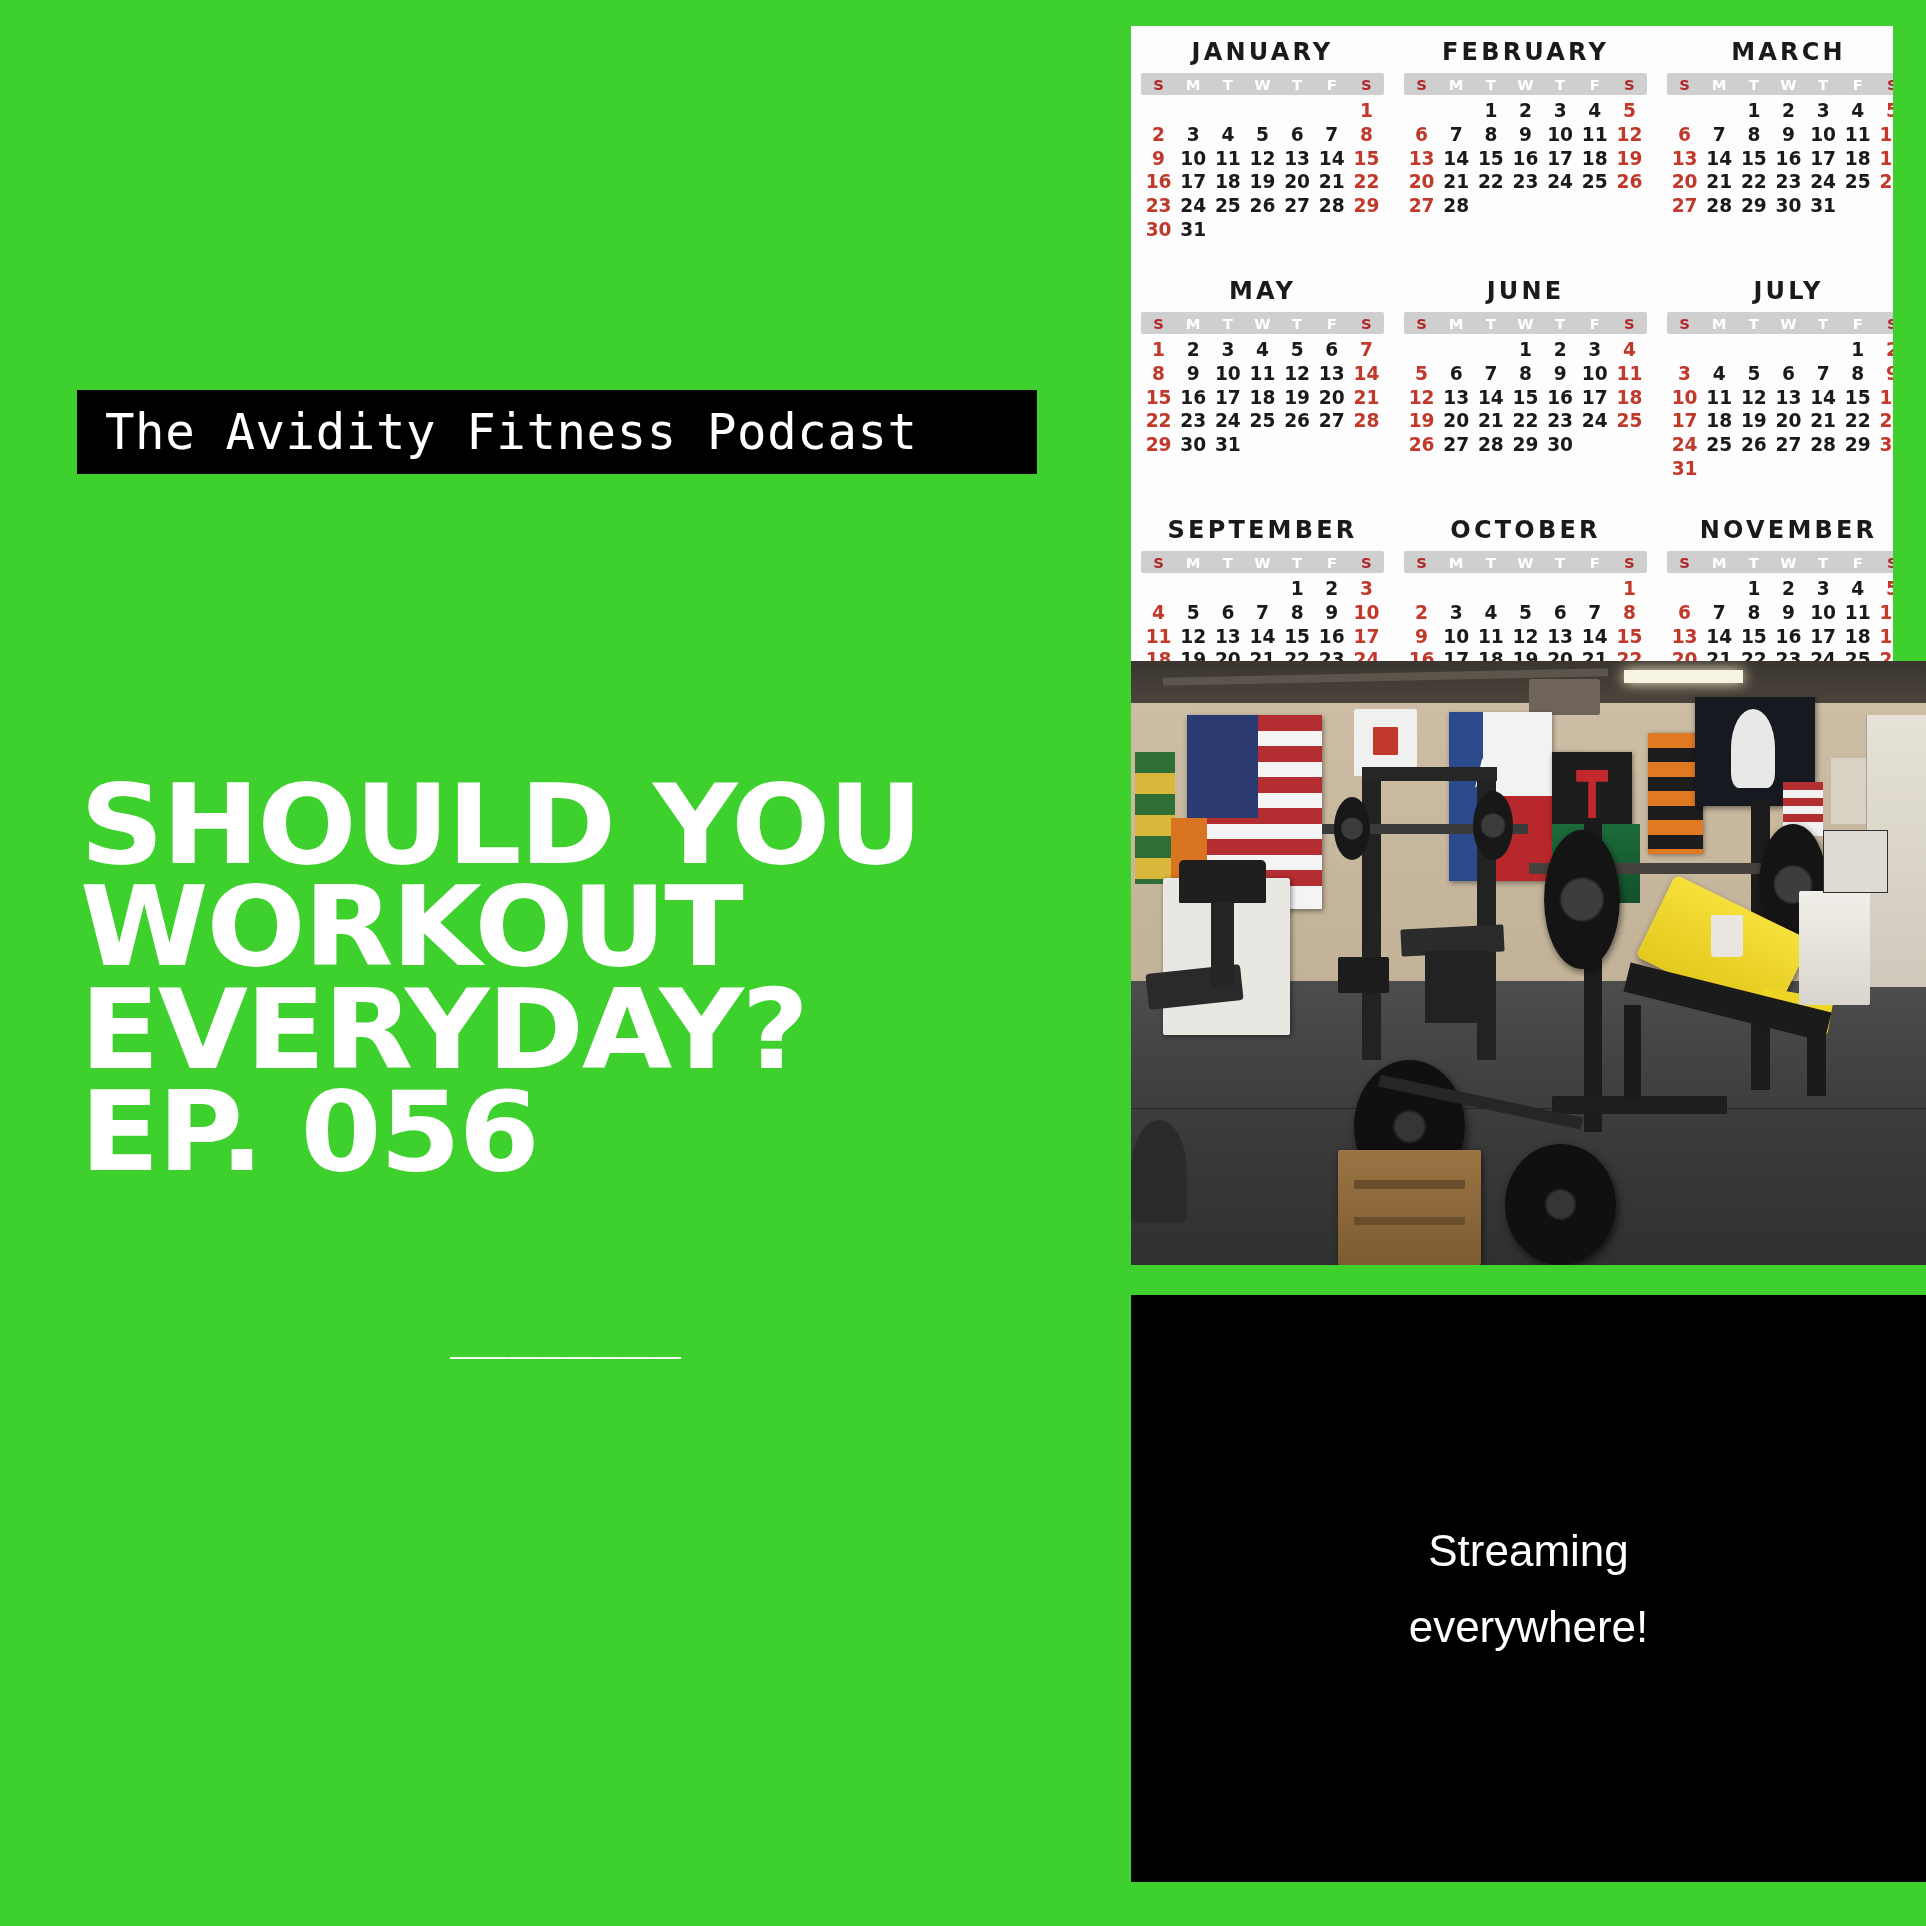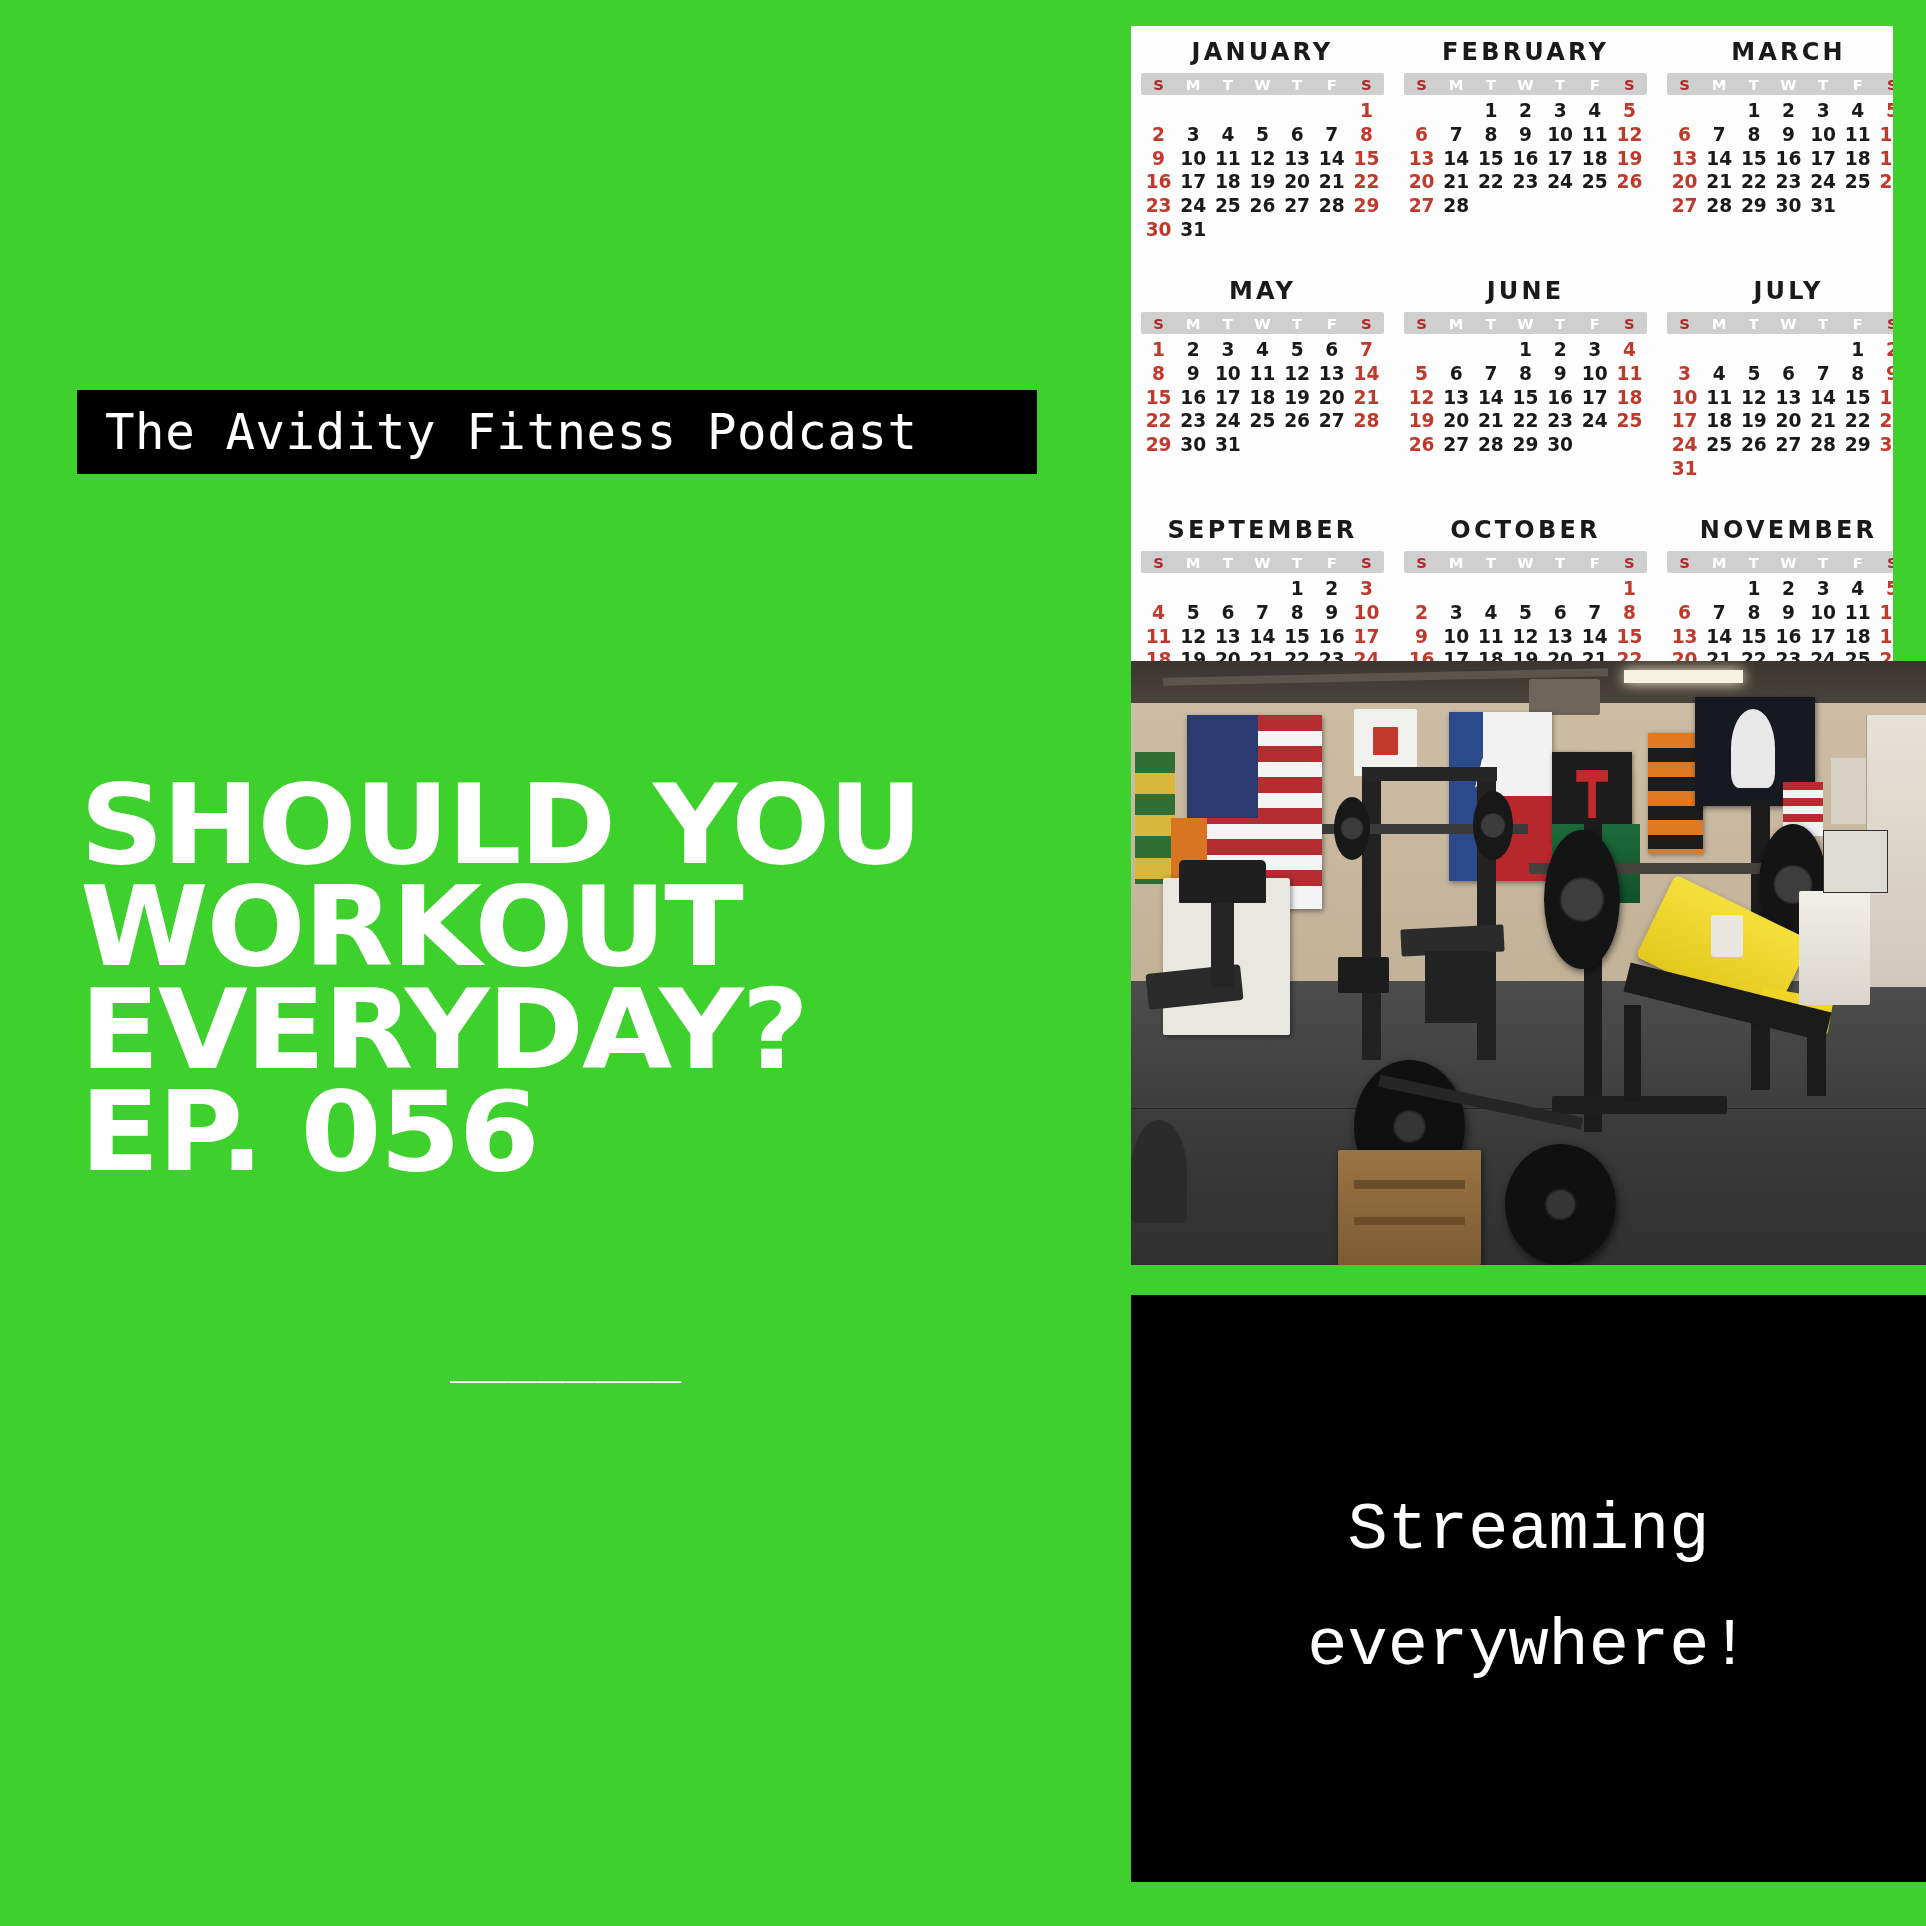--- a/index.html
+++ b/index.html
@@ -47,21 +47,20 @@
   #section-divider {
     position:absolute; left:0; top:1307px;
     width:1131px;
     text-align:center;
     color:#fff;
     font-family:"DejaVu Sans Mono", monospace;
     font-size:48px;
     letter-spacing:0;
     line-height:1;
     white-space:nowrap;
-    margin-top:24px;
   }
 
   #episode-tagline {
     position:absolute; left:116px; top:1522px;
     width:899px;
     text-align:center;
     color:#fff;
     font-family:"DejaVu Sans", sans-serif;
     font-weight:bold;
     font-size:40px;
@@ -142,22 +141,22 @@
   
   #streaming-panel {
     position:absolute; left:1131px; top:1295px;
     width:795px; height:587px;
     background:#000;
     display:flex; flex-direction:column;
     align-items:center; justify-content:center;
   }
   .streaming-line {
     color:#fff;
-    font-family:Liberation Mono, monospace;
-    font-size:67px;
+    font-family:Liberation Sans, sans-serif;
+    font-size:44px;
     line-height:1.72;
     white-space:nowrap;
   }
 </style>
 </head>
 <body>
 
 <div id="left-column">
 
   <div id="podcast-title-bar">

